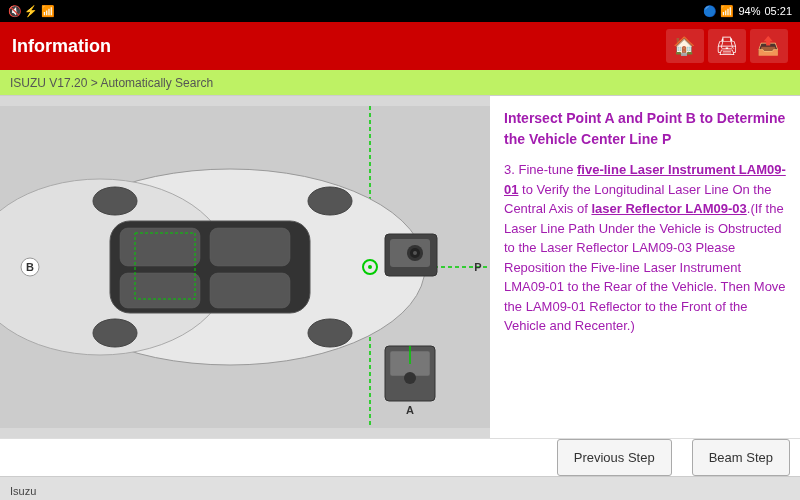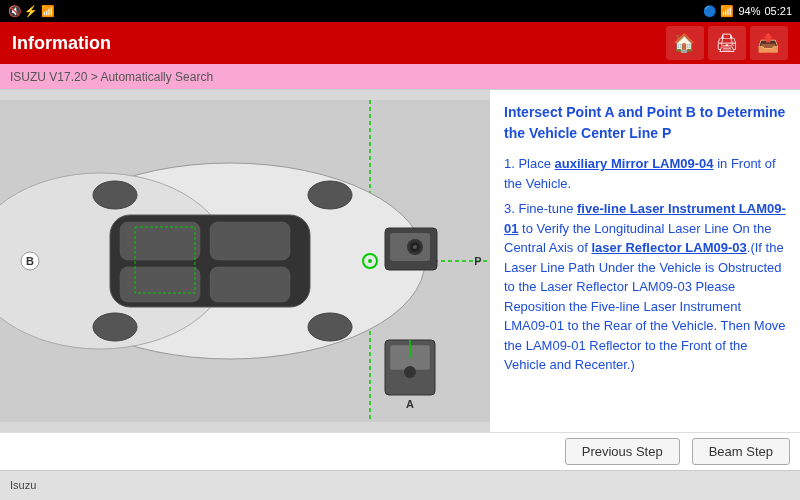--- a/index.html
+++ b/index.html
@@ -14,21 +14,21 @@
       justify-content: space-between;
       padding: 0 8px;
       color: #fff;
       font-size: 11px;
     }
     .status-left { display: flex; gap: 4px; align-items: center; }
     .status-right { display: flex; gap: 4px; align-items: center; font-size: 11px; }
 
     
     .header {
-      height: 42px;
+      height: 48px;
       background: #cc0000;
       display: flex;
       align-items: center;
       justify-content: space-between;
       padding: 0 12px;
     }
     .header-title {
       color: #fff;
       font-size: 18px;
       font-weight: bold;
@@ -44,21 +44,21 @@
       display: flex;
       align-items: center;
       justify-content: center;
       color: #fff;
       font-size: 18px;
     }
 
     
     .breadcrumb {
       height: 26px;
-      background: #f9a8d4;
+      background: #bef264;
       display: flex;
       align-items: center;
       padding: 0 10px;
       font-size: 12px;
       color: #555;
       border-bottom: 1px solid #ccc;
     }
 
     
     .main-content {
@@ -79,39 +79,38 @@
     }
 
     
     .text-panel {
       flex: 1;
       padding: 12px 14px;
       overflow-y: auto;
       background: #fff;
       font-size: 13px;
       line-height: 1.5;
-      color: #1d4ed8;
+      color: #a21caf;
     }
     .text-panel h3 {
       font-size: 14px;
       font-weight: bold;
       margin-bottom: 10px;
     }
     .text-panel p { margin-bottom: 6px; }
     .underline-bold { font-weight: bold; text-decoration: underline; }
 
     
     .buttons-row {
       height: 38px;
       background: #fff;
       display: flex;
-      align-items: center;
       justify-content: flex-end;
       padding: 0 10px;
-      gap: 12px;
+      gap: 20px;
       border-top: 1px solid #ddd;
     }
     .step-btn {
       padding: 5px 16px;
       font-size: 13px;
       background: #f5f5f5;
       border: 1px solid #aaa;
       border-radius: 3px;
       cursor: pointer;
       color: #333;
@@ -216,23 +215,20 @@
       <circle cx="415" cy="147" r="8" fill="#333"></circle>
       <circle cx="415" cy="147" r="5" fill="#222"></circle>
       <circle cx="415" cy="147" r="2" fill="#555"></circle>
     </svg>
   </div>
 
   <div class="text-panel">
     <h3>Intersect Point A and Point B to Determine the Vehicle Center Line P</h3>
 
     <p>
-      1. Place <span class="underline-bold">auxiliary Mirror LAM09-04</span> in Front of the Vehicle.
-    </p>
-    <p>
       3. Fine-tune <span class="underline-bold">five-line Laser Instrument LAM09-01</span> to Verify the Longitudinal Laser Line On the Central Axis of <span class="underline-bold">laser Reflector LAM09-03</span>.(If the Laser Line Path Under the Vehicle is Obstructed to the Laser Reflector LAM09-03 Please Reposition the Five-line Laser Instrument LMA09-01 to the Rear of the Vehicle. Then Move the LAM09-01 Reflector to the Front of the Vehicle and Recenter.)
     </p>
   </div>
 </div>
 
 <div class="buttons-row">
   <button class="step-btn">Previous Step</button>
   <button class="step-btn">Beam Step</button>
 </div>
 

